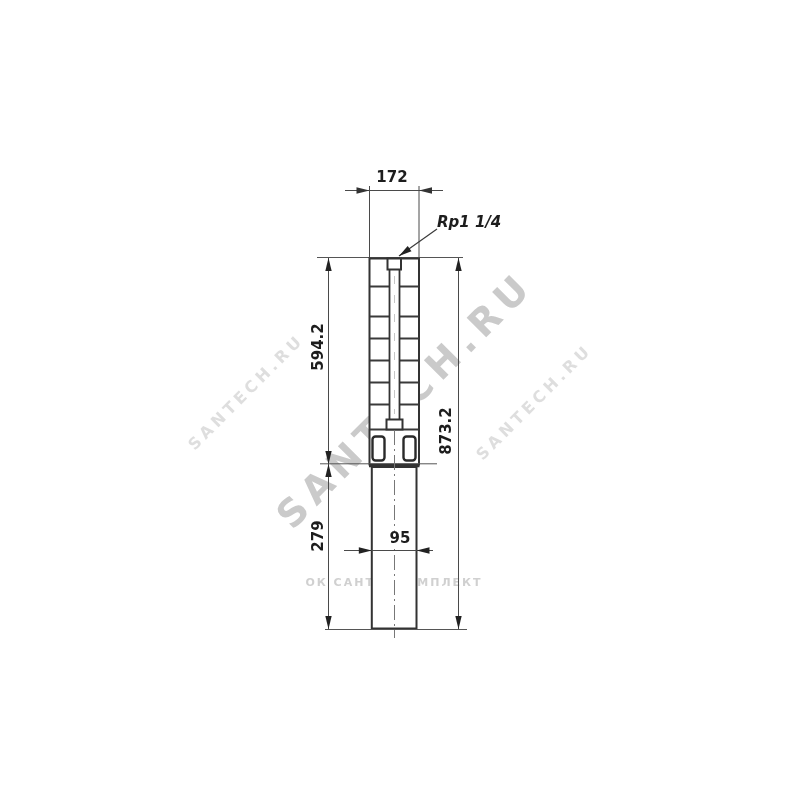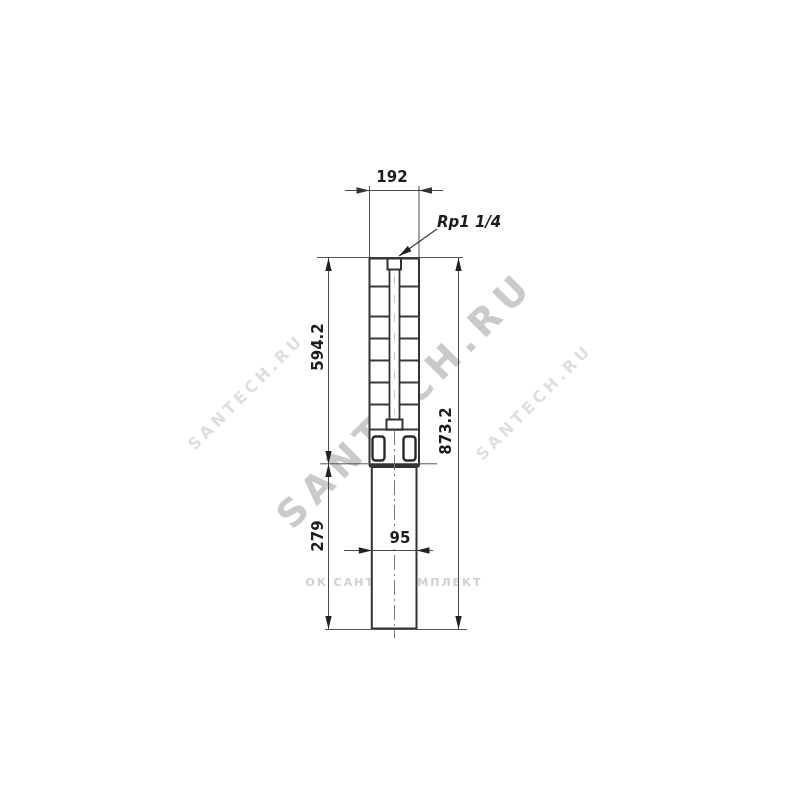--- a/index.html
+++ b/index.html
@@ -114,20 +114,20 @@
       <path d="M325 629.5 H467" stroke="#555" stroke-width="1" fill="none"></path>
     </g>
 
     <g stroke="#4a4a4a" stroke-width="1" fill="#222">
       <path d="M344 550.5 H433" fill="none"></path>
       <polygon points="371.8,550.5 358.8,547.3 358.8,553.7" stroke="none"></polygon>
       <polygon points="416.5,550.5 429.5,547.3 429.5,553.7" stroke="none"></polygon>
     </g>
   </svg>
 
-  <div class="dimtext center t-101">192</div>
+  <div class="dimtext center t-101">172</div>
   <div class="dimtext t-rp">Rp1 1/4</div>
   <div class="dimtext rot t-594">594.2</div>
   <div class="dimtext rot t-279">279</div>
   <div class="dimtext rot t-873">873.2</div>
   <div class="dimtext center t-95">95</div>
 
 </div>
 
 </body></html>

